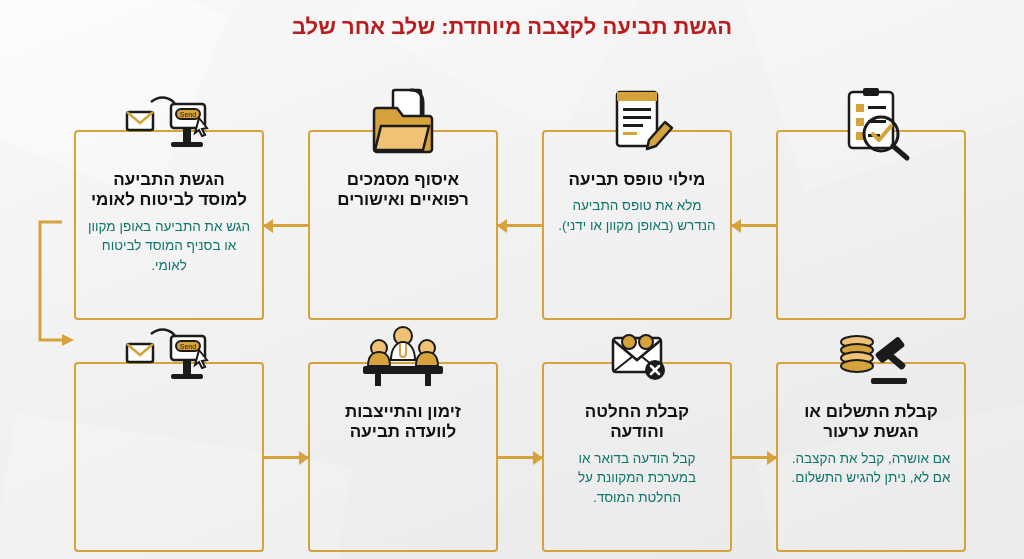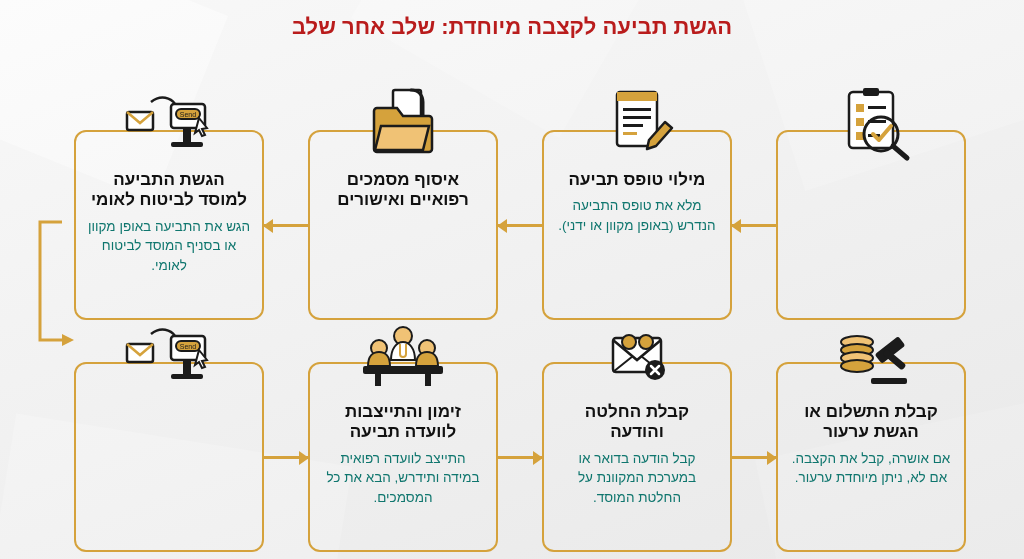--- a/index.html
+++ b/index.html
@@ -27,21 +27,21 @@
     font-size:22px;font-weight:bold;color:#b91c1c;
     letter-spacing:0px;
   }
 
   .board{position:absolute;left:0;top:72px;width:1024px;height:487px;}
 
   .card{
     position:absolute;
     width:190px;height:190px;
     border:2px solid #d5a23c;
-    border-radius:12px;
+    border-radius:4px;
     background:transparent;
     box-sizing:border-box;
   }
   .card .inner{
     position:absolute;left:0;right:0;top:38px;
     padding:0 12px;
     text-align:center;
   }
   .card h3{
     margin:0 0 6px 0;
@@ -173,21 +173,21 @@
         <ellipse cx="34" cy="30" rx="16" ry="6" fill="#d5a23c" stroke="#1b1b1b" stroke-width="2"></ellipse>
         <ellipse cx="34" cy="38" rx="16" ry="6" fill="#f0c275" stroke="#1b1b1b" stroke-width="2"></ellipse>
         <ellipse cx="34" cy="46" rx="16" ry="6" fill="#d5a23c" stroke="#1b1b1b" stroke-width="2"></ellipse>
         <rect x="52" y="24" width="30" height="12" rx="3" transform="rotate(-38 67 30)" fill="#1b1b1b"></rect>
         <rect x="58" y="36" width="26" height="7" rx="3" transform="rotate(40 71 40)" fill="#1b1b1b"></rect>
         <rect x="48" y="58" width="36" height="6" rx="2" fill="#1b1b1b"></rect>
       </svg>
     </span>
     <div class="inner">
       <h3>קבלת התשלום או הגשת ערעור</h3>
-      <p>אם אושרה, קבל את הקצבה. אם לא, ניתן מיוחדת ערעור.</p>
+      <p>אם אושרה, קבל את הקצבה. אם לא, ניתן להגיש התשלום.</p>
     </div>
   </div>
 
   <div class="card" style="right:292px;top:290px;padding-left:34px;">
     <span class="icon">
       <svg viewBox="0 0 96 74">
         <rect x="24" y="18" width="48" height="34" rx="3" fill="#ffffff" stroke="#1b1b1b" stroke-width="2.5"></rect>
         <path d="M24 20 l24 20 l24 -20" fill="none" stroke="#1b1b1b" stroke-width="2.5"></path>
         <path d="M24 52 l20 -16 M72 52 l-20 -16" fill="none" stroke="#1b1b1b" stroke-width="2"></path>
         <circle cx="40" cy="22" r="7" fill="#d5a23c" stroke="#1b1b1b" stroke-width="2"></circle>
@@ -212,21 +212,20 @@
         <path d="M13 46 c0 -10 5 -14 11 -14 c6 0 11 4 11 14 z" fill="#d5a23c" stroke="#1b1b1b" stroke-width="2"></path>
         <circle cx="72" cy="28" r="8" fill="#f0c275" stroke="#1b1b1b" stroke-width="2"></circle>
         <path d="M61 46 c0 -10 5 -14 11 -14 c6 0 11 4 11 14 z" fill="#d5a23c" stroke="#1b1b1b" stroke-width="2"></path>
         <rect x="8" y="46" width="80" height="8" rx="2" fill="#1b1b1b"></rect>
         <rect x="20" y="54" width="6" height="12" fill="#1b1b1b"></rect>
         <rect x="70" y="54" width="6" height="12" fill="#1b1b1b"></rect>
       </svg>
     </span>
     <div class="inner">
       <h3>זימון והתייצבות לוועדה תביעה</h3>
-      <p>התייצב לוועדה רפואית במידה ותידרש, הבא את כל המסמכים.</p>
     </div>
   </div>
 
   <div class="card" style="right:760px;top:290px;">
     <span class="icon">
       <svg viewBox="0 0 96 74">
         <rect x="6" y="24" width="26" height="18" rx="2" fill="#ffffff" stroke="#1b1b1b" stroke-width="2.5"></rect>
         <path d="M6 24 l13 11 l13 -11" fill="none" stroke="#d5a23c" stroke-width="2.5"></path>
         <path d="M30 14 c10 -8 20 -4 24 2" fill="none" stroke="#1b1b1b" stroke-width="2.5"></path>
         <rect x="50" y="16" width="34" height="24" rx="3" fill="#ffffff" stroke="#1b1b1b" stroke-width="2.5"></rect>

